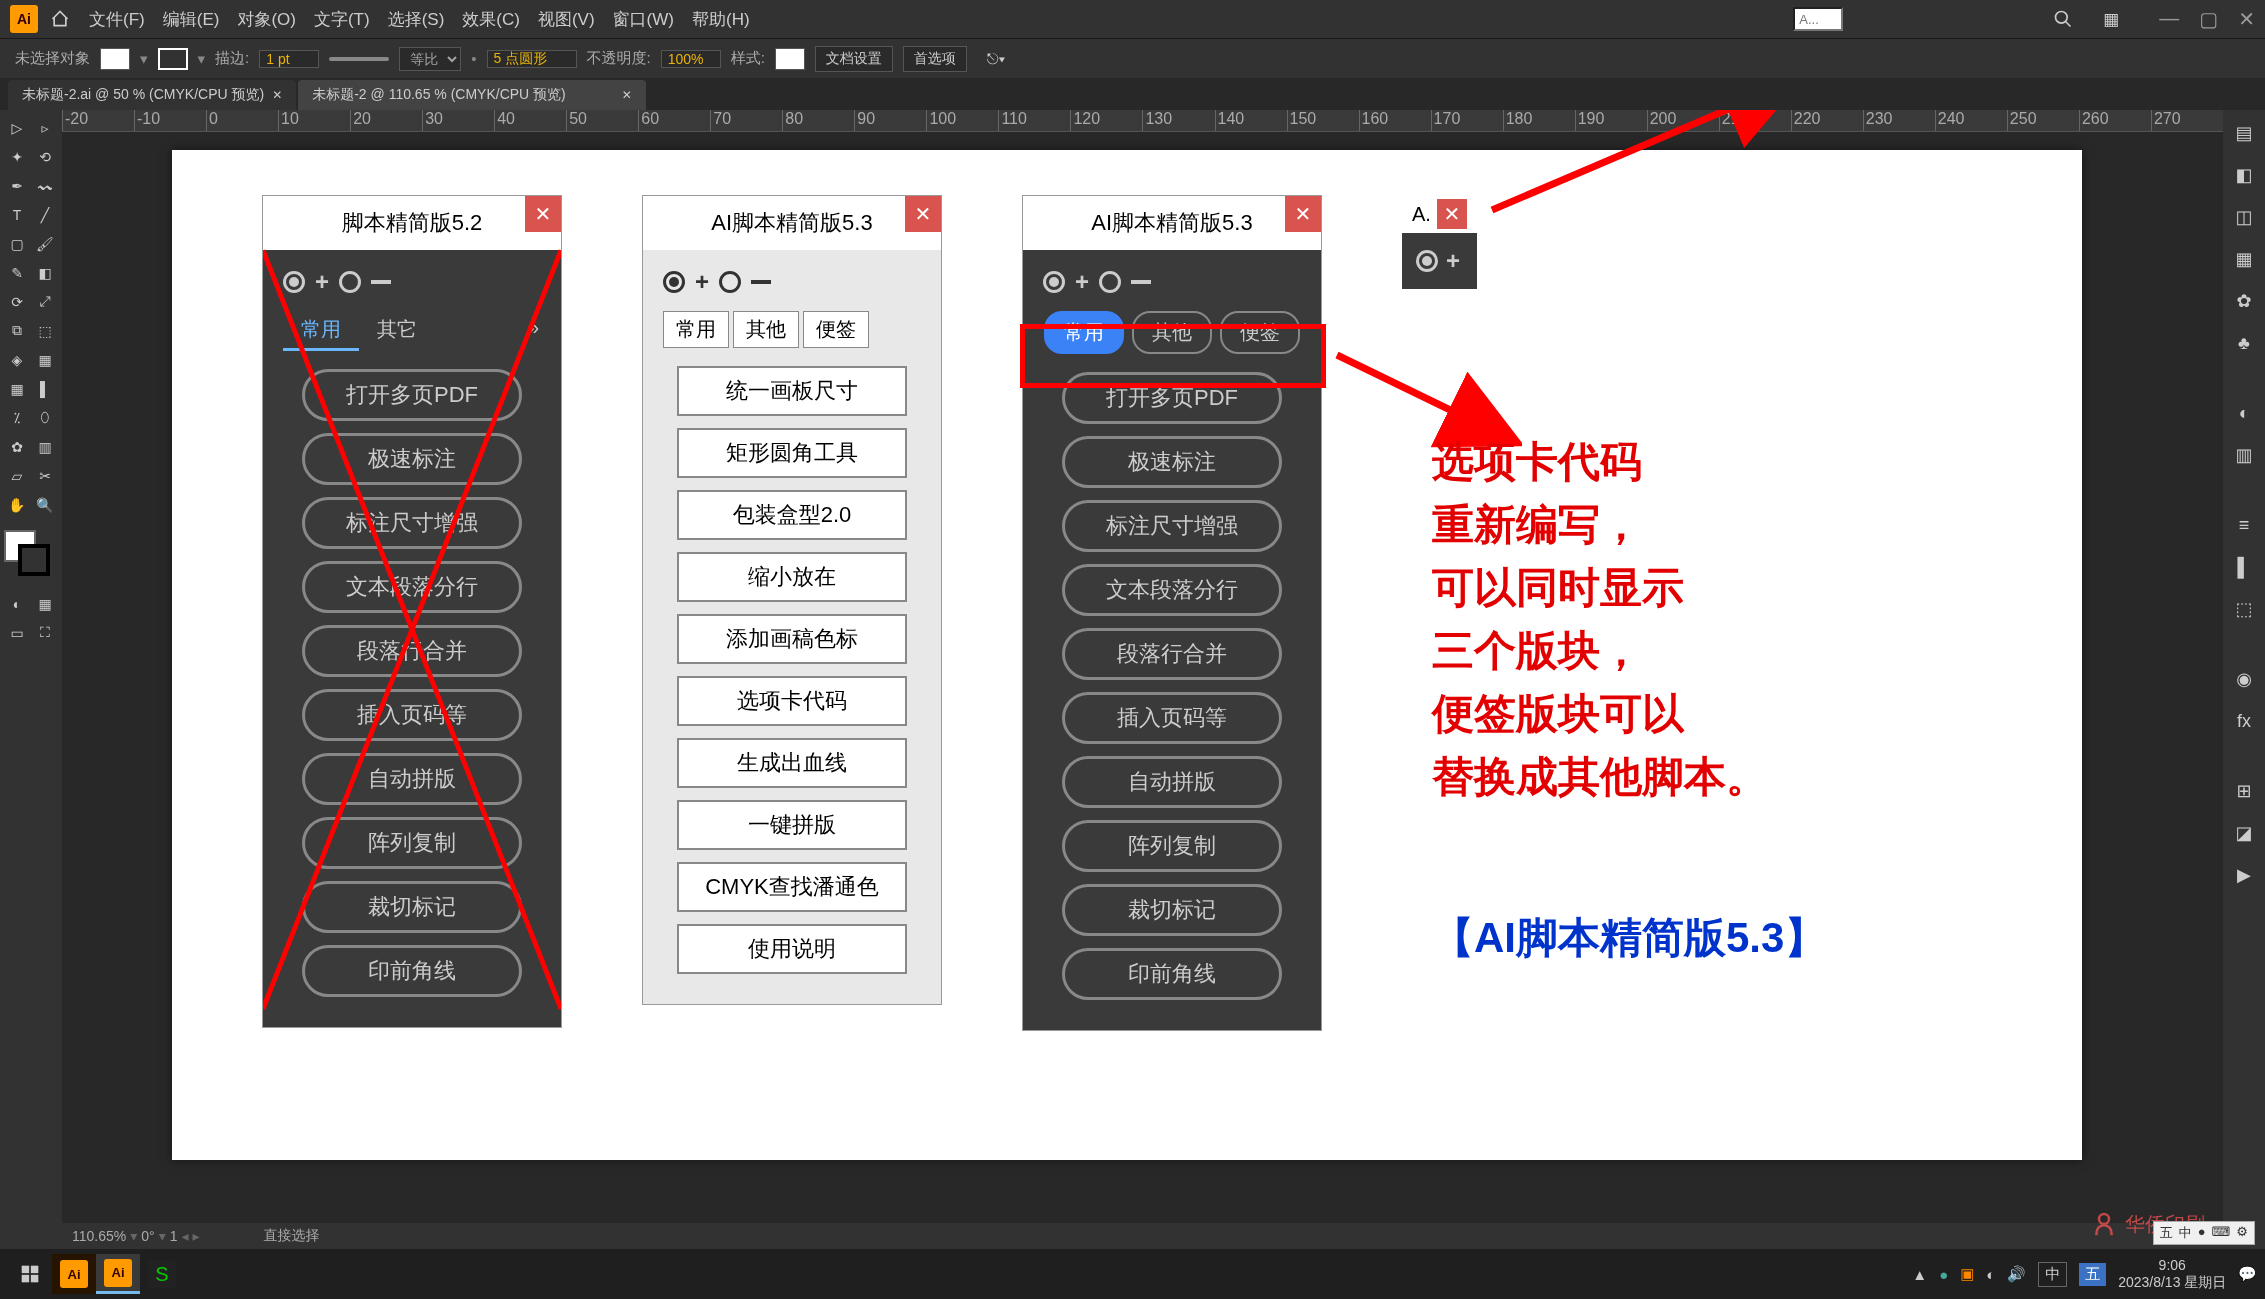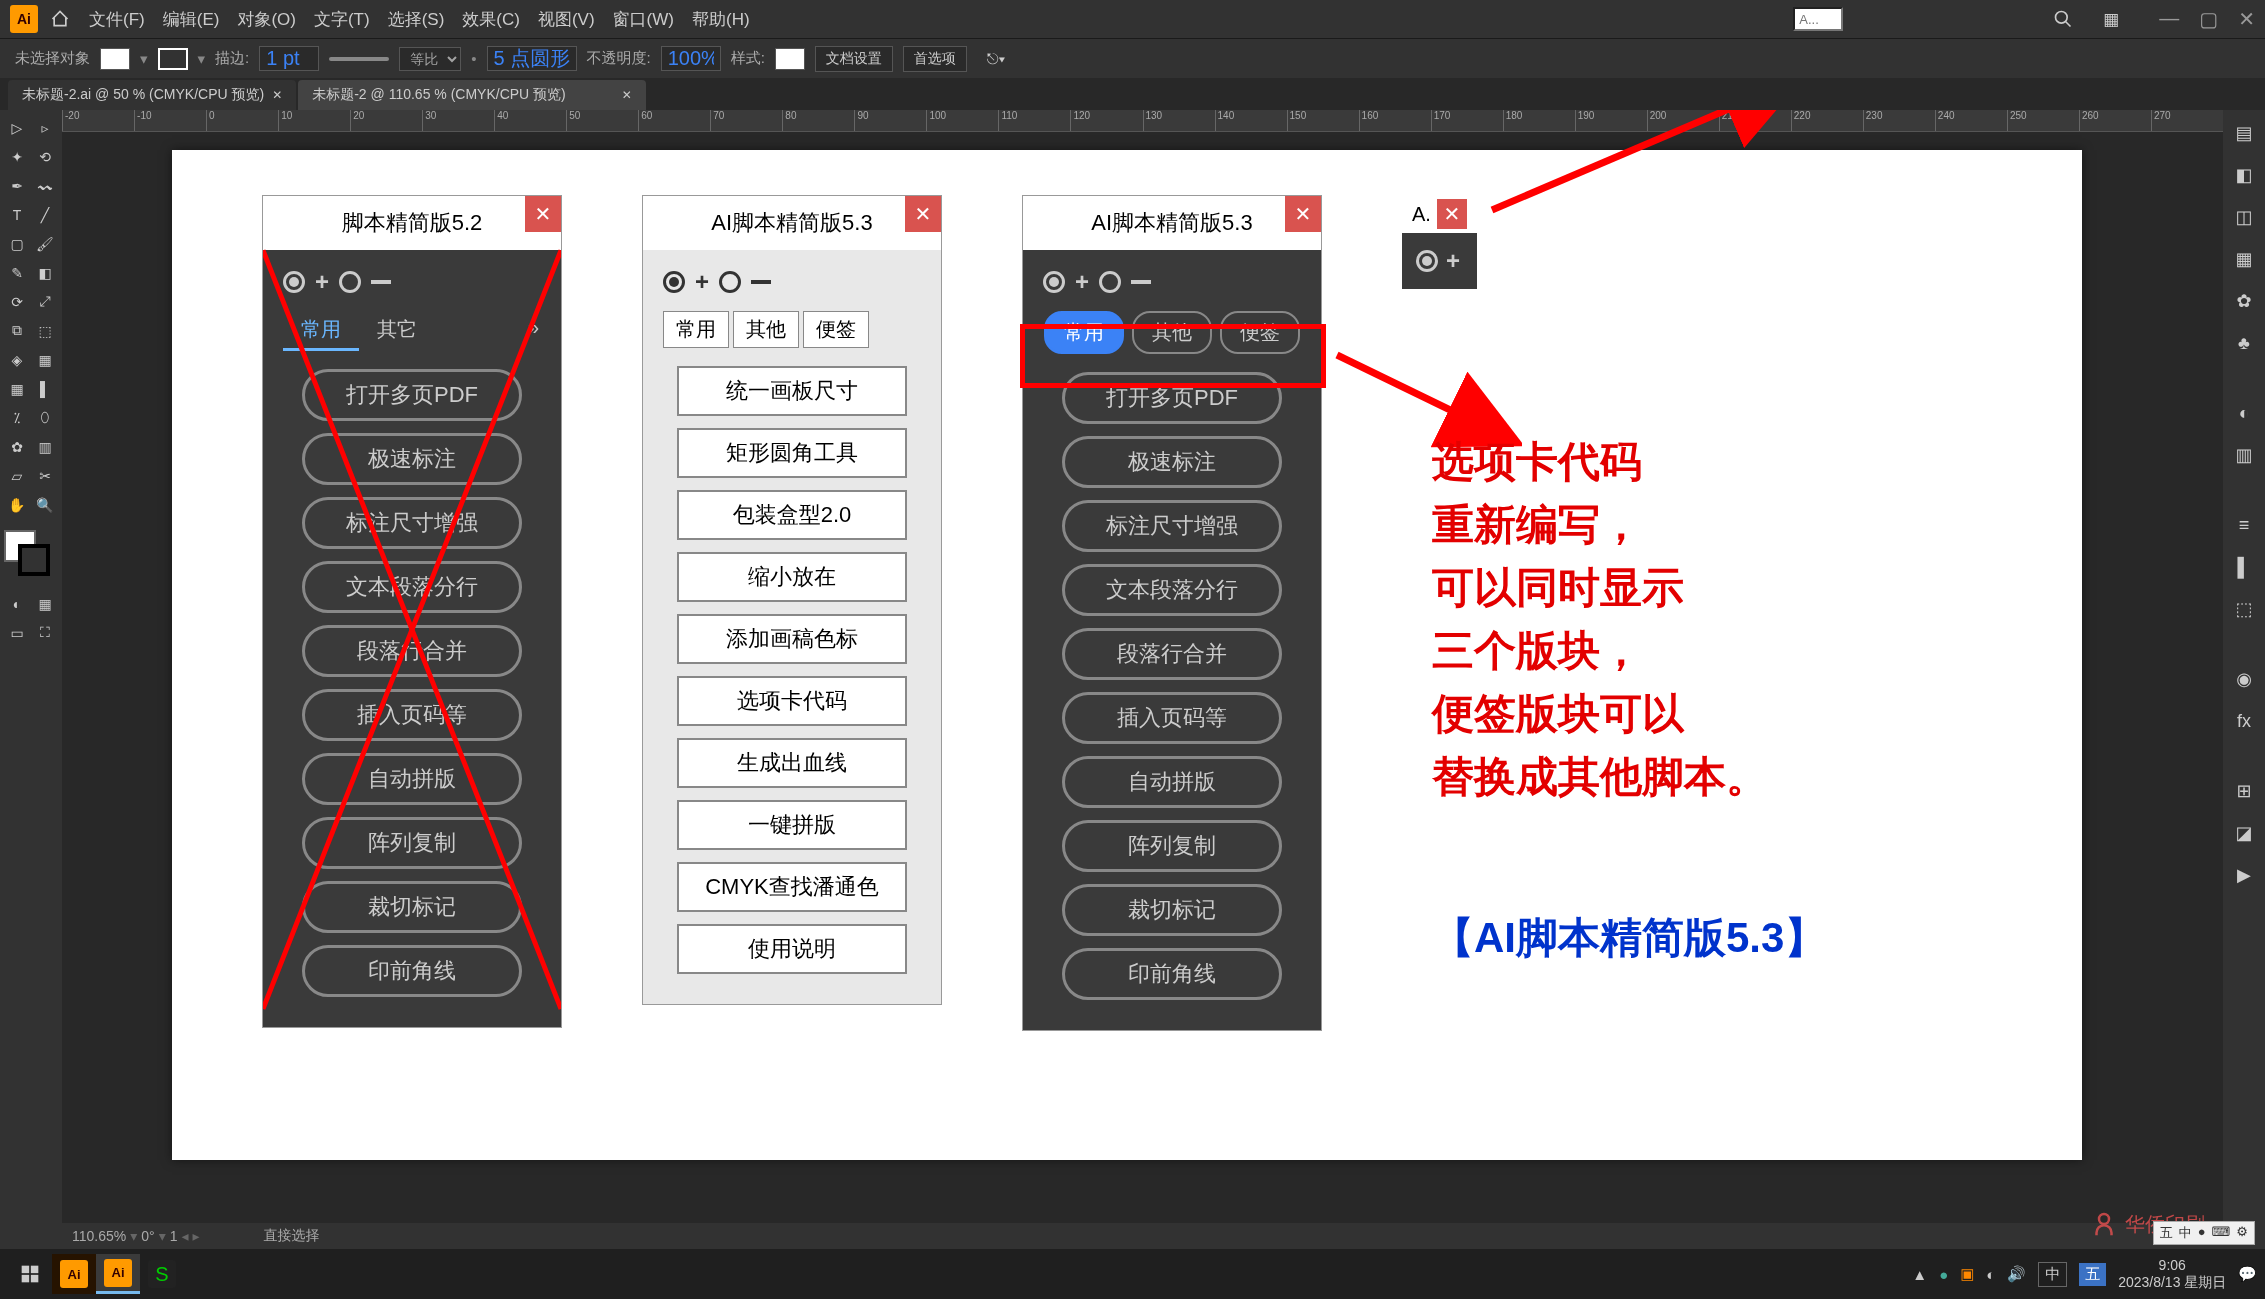--- a/index.html
+++ b/index.html
@@ -11,21 +11,21 @@
 .home-icon { width: 28px; height: 28px; display: flex; align-items: center; justify-content: center; margin-right: 15px; color: #ccc; }
 .menu-item { margin-right: 18px; cursor: pointer; }
 .menubar-right { margin-left: auto; display: flex; align-items: center; gap: 10px; }
 .search-box-top { width: 50px; height: 24px; background: #fff; }
 .win-controls { display: flex; gap: 20px; color: #999; font-size: 20px; margin-left: 30px; }
 
 
 .controlbar { height: 40px; background: #323232; border-top: 1px solid #1a1a1a; display: flex; align-items: center; padding: 0 15px; color: #ccc; font-size: 15px; gap: 10px; }
 .cb-label { color: #aaa; }
 .cb-swatch { width: 40px; height: 22px; background: #fff; border: 1px solid #555; }
-.cb-input { background: #2a2a2a; border: 1px solid #555; color: #3b82f6; padding: 0 6px; width: 60px; font-size: 20px; }
+.cb-input { background: #2a2a2a; border: 1px solid #555; color: #eab308; padding: 0 6px; width: 60px; font-size: 14px; }
 .cb-select { background: #2a2a2a; border: 1px solid #555; color: #a3a3a3; padding: 2px 6px; font-size: 14px; }
 .cb-btn { background: #2a2a2a; border: 1px solid #555; color: #ccc; padding: 3px 10px; font-size: 14px; }
 
 
 .tabbar { height: 32px; background: #282828; display: flex; align-items: flex-end; padding-left: 8px; }
 .doc-tab { background: #323232; color: #ccc; padding: 6px 14px; font-size: 14px; border-radius: 4px 4px 0 0; margin-right: 2px; display: flex; align-items: center; }
 .doc-tab.active { background: #434343; gap: 48px; }
 .tab-close { margin-left: 8px; font-size: 12px; }
 
 
@@ -34,21 +34,21 @@
 
 .left-toolbar { width: 62px; background: #323232; display: flex; flex-direction: column; padding: 4px; gap: 2px; }
 .tool-row { display: flex; gap: 2px; }
 .tool-btn { width: 27px; height: 27px; display: flex; align-items: center; justify-content: center; color: #ccc; font-size: 14px; cursor: pointer; }
 .color-swatches { margin-top: 10px; position: relative; width: 50px; height: 50px; }
 .fill-sw { position: absolute; width: 32px; height: 32px; background: #fff; border: 2px solid #666; top: 0; left: 0; }
 .stroke-sw { position: absolute; width: 32px; height: 32px; background: #323232; border: 4px solid #000; top: 14px; left: 14px; }
 
 
 .canvas-wrap { flex: 1; background: #282828; position: relative; overflow: hidden; }
-.ruler-h { height: 22px; background: #3a3a3a; border-bottom: 1px solid #555; position: relative; color: #aaa; font-size: 10px; display: flex; justify-content: center; }
+.ruler-h { height: 22px; background: #3a3a3a; border-bottom: 1px solid #555; position: relative; color: #aaa; font-size: 16px; display: flex; }
 .ruler-tick { flex: 1; border-left: 1px solid #666; padding-left: 2px; }
 .artboard { position: absolute; top: 40px; left: 110px; width: 1910px; height: 1010px; background: #fff; box-shadow: 0 0 10px rgba(0,0,0,0.5); }
 
 
 .right-dock { width: 42px; background: #323232; display: flex; flex-direction: column; padding: 6px 4px; gap: 8px; }
 .dock-icon { width: 34px; height: 34px; display: flex; align-items: center; justify-content: center; color: #ccc; font-size: 18px; cursor: pointer; border-radius: 3px; }
 
 
 .panel { position: absolute; border: 1px solid #999; }
 .panel-title { background: #fff; color: #000; font-size: 22px; padding: 12px; text-align: center; position: relative; }

